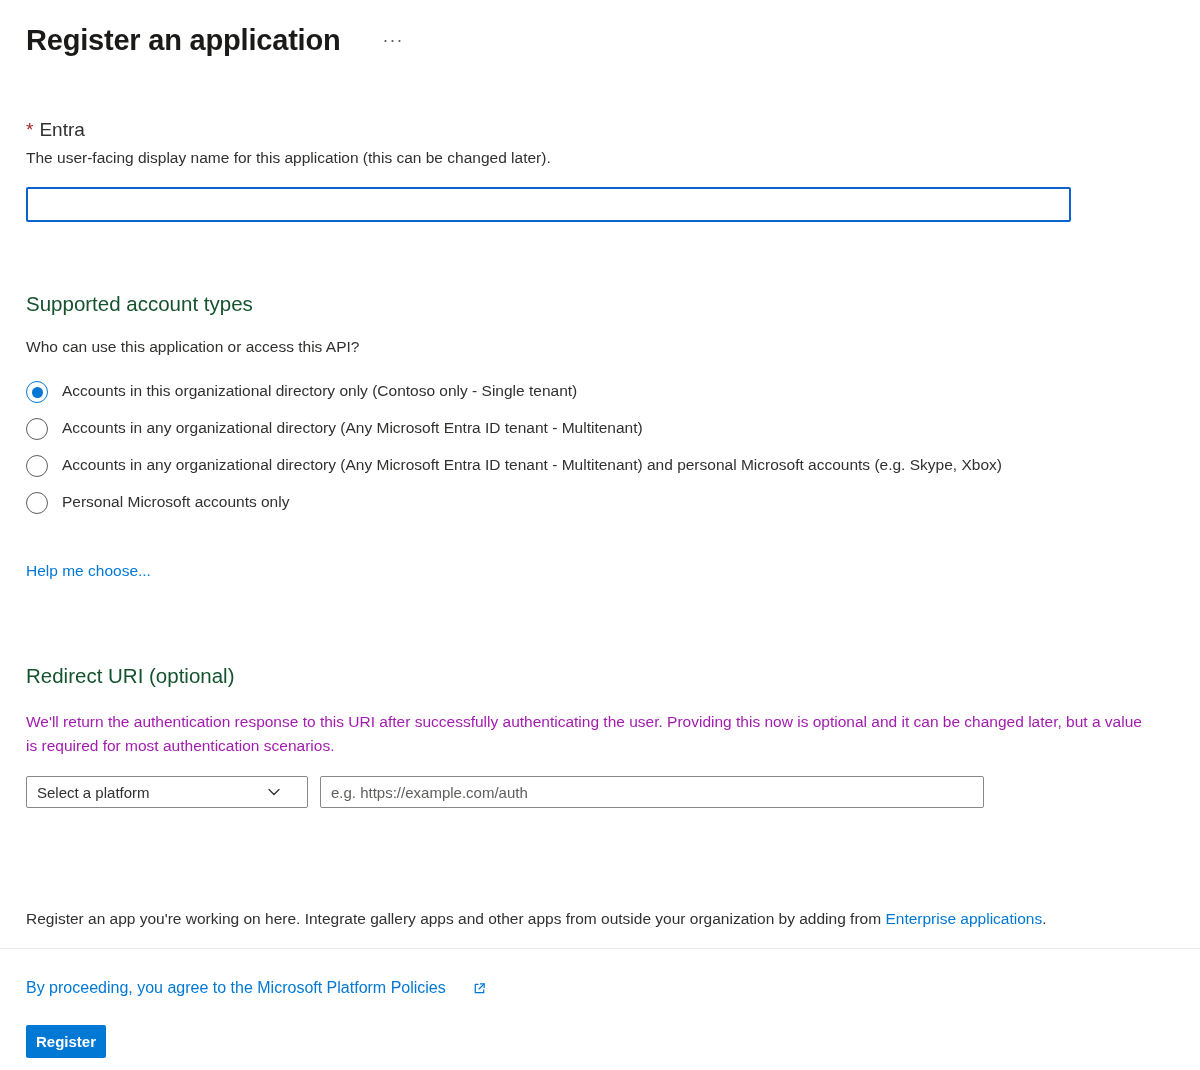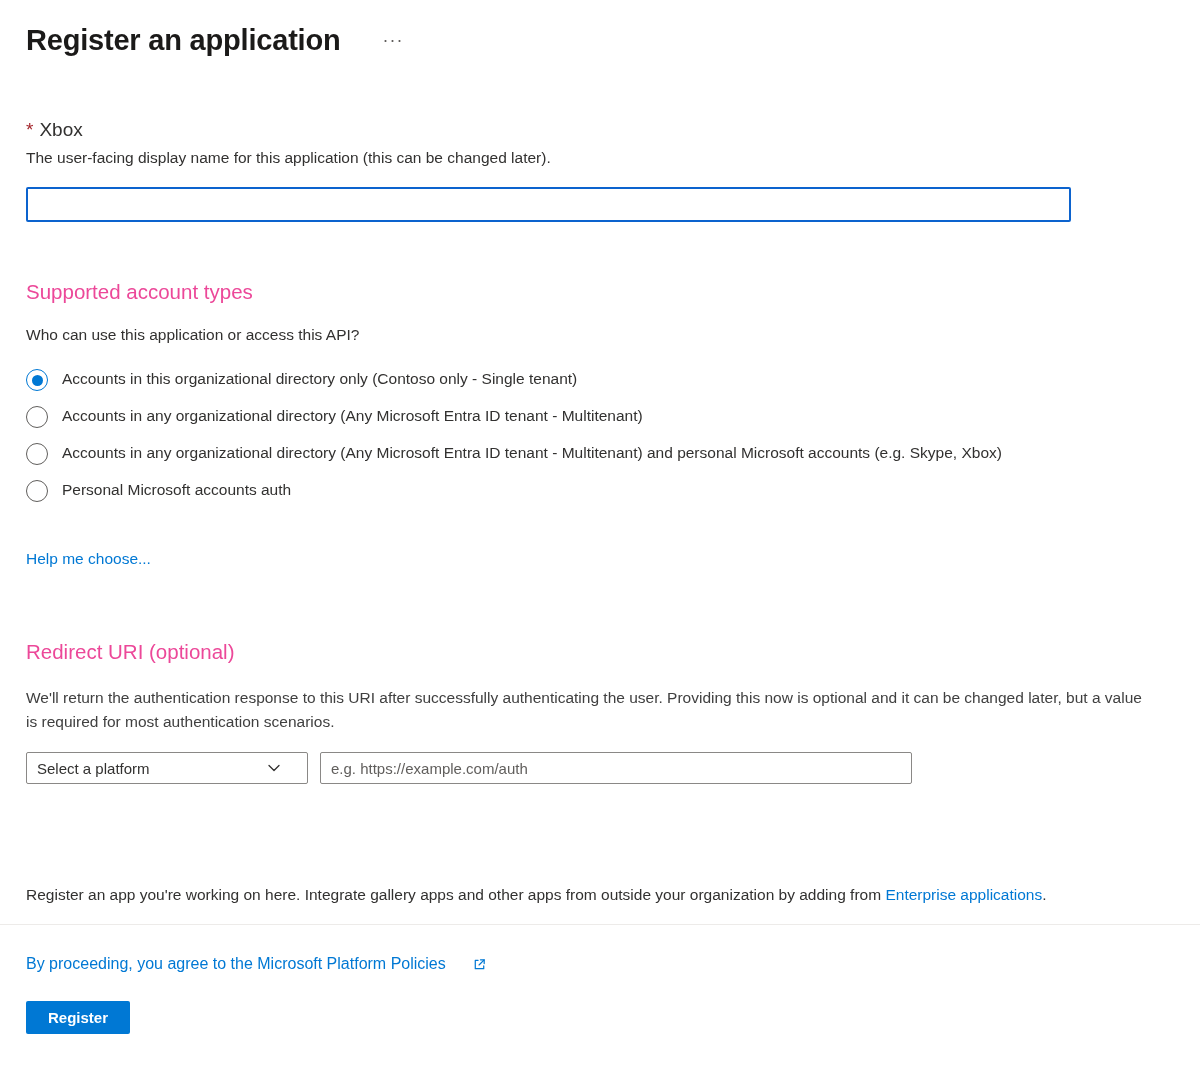--- a/index.html
+++ b/index.html
@@ -47,23 +47,24 @@
     width: 1045px;
     height: 35px;
     border: 2px solid #0c63ce;
     border-radius: 2px;
     padding: 4px 8px;
     font-size: 15px;
     outline: none;
   }
   .section-heading {
     font-size: 20.5px;
-    color: #ec4899;
+    color: #14532d;
     margin-bottom: 22px;
     font-weight: 400;
+    margin-top: 12px;
   }
   .section-subtext {
     font-size: 15.5px;
     color: #323130;
     margin-bottom: 24px;
   }
   .radio-list {
     display: flex;
     flex-direction: column;
     gap: 14px;
@@ -101,21 +102,21 @@
     line-height: 1.45;
     max-width: 1100px;
   }
   .link {
     color: #0078d4;
     font-size: 15.5px;
     cursor: pointer;
   }
   .redirect-desc {
     font-size: 15.5px;
-    color: #404040;
+    color: #a21caf;
     line-height: 1.55;
     max-width: 1130px;
     margin-bottom: 18px;
   }
   .redirect-row {
     display: flex;
     gap: 12px;
   }
   .select-box {
     width: 282px;
@@ -126,21 +127,21 @@
     align-items: center;
     justify-content: space-between;
     padding: 0 26px 0 10px;
     font-size: 15px;
     color: #323130;
     cursor: pointer;
     background: #fff;
   }
   .chevron-down svg { display: block; }
   .uri-input {
-    width: 592px;
+    width: 664px;
     height: 32px;
     border: 1px solid #8a8886;
     border-radius: 2px;
     padding: 0 10px;
     font-size: 15px;
     color: #323130;
     outline: none;
   }
   .uri-input::placeholder { color: #605e5c; }
   .info-text {
@@ -165,38 +166,38 @@
     gap: 26px;
   }
   .external-icon svg { display: block; }
   .register-btn {
     margin-top: 28px;
     background: #0078d4;
     color: #ffffff;
     border: none;
     font-size: 15px;
     font-weight: 600;
-    padding: 8px 22px;
+    padding: 8px 10px;
     border-radius: 2px;
     cursor: pointer;
   }
 </style>
 </head>
 <body>
 
 
 
 <div class="page-title-row">
   <div class="page-title">Register an application</div>
   <div class="more-icon">···</div>
 </div>
 
 
 <div class="field-label">
-  <span class="required-star">*</span><span>Xbox</span>
+  <span class="required-star">*</span><span>Entra</span>
 </div>
 <div class="field-desc">The user-facing display name for this application (this can be changed later).</div>
 <input type="text" class="text-input" value="" style="">
 
 
 <div style="height:58px"></div>
 <div class="section-heading">Supported account types</div>
 <div class="section-subtext">Who can use this application or access this API?</div>
 
 <div class="radio-list">
@@ -209,21 +210,21 @@
   <div class="radio-row">
     <div class="radio-outer"></div>
     <div class="radio-label">Accounts in any organizational directory (Any Microsoft Entra ID tenant - Multitenant)</div>
   </div>
   <div class="radio-row">
     <div class="radio-outer"></div>
     <div class="radio-label">Accounts in any organizational directory (Any Microsoft Entra ID tenant - Multitenant) and personal Microsoft accounts (e.g. Skype, Xbox)</div>
   </div>
   <div class="radio-row">
     <div class="radio-outer"></div>
-    <div class="radio-label">Personal Microsoft accounts auth</div>
+    <div class="radio-label">Personal Microsoft accounts only</div>
   </div>
 </div>
 
 <div class="link">Help me choose...</div>
 
 
 <div style="height:72px"></div>
 <div class="section-heading">Redirect URI (optional)</div>
 <div class="redirect-desc">We'll return the authentication response to this URI after successfully authenticating the user. Providing this now is optional and it can be changed later, but a value is required for most authentication scenarios.</div>
 <div class="redirect-row">

